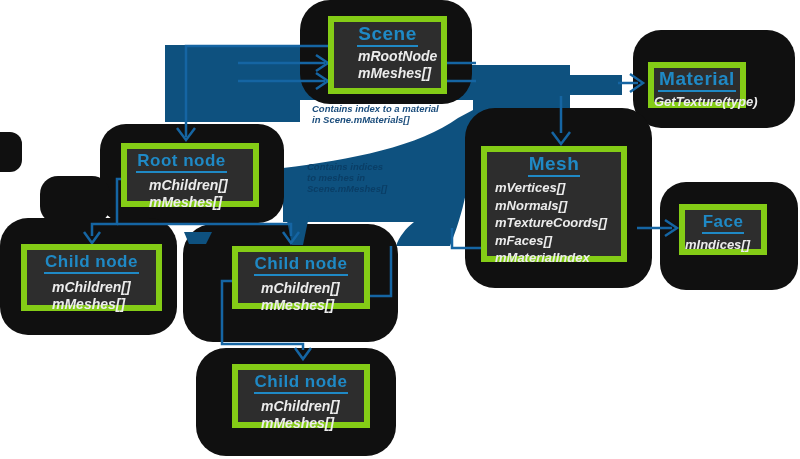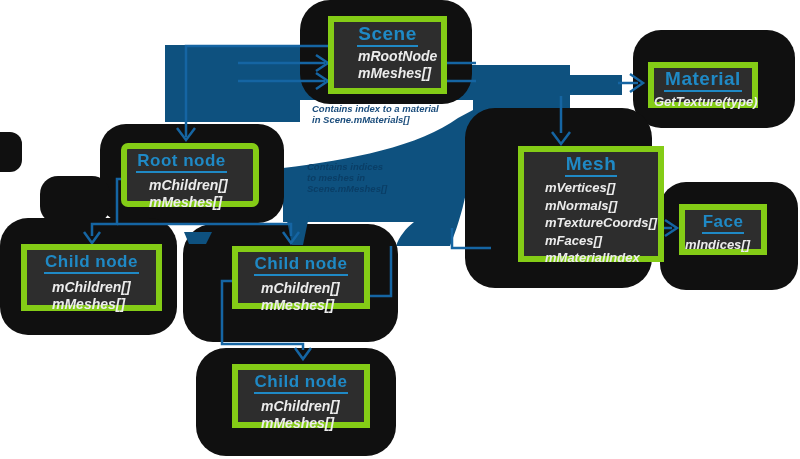--- a/index.html
+++ b/index.html
@@ -115,27 +115,27 @@
 
   <div class="box ts-lg f14" style="left:328px;top:16px;width:119px;height:78px;padding:2px 0 0 0;">
     <div class="box-title">
       <span class="t">Scene</span></div>
     <div style="padding-left:24px;margin-top:1px;">
       <div class="box-field">mRootNode</div>
       <div class="box-field">mMeshes[]</div>
     </div>
   </div>
 
-  <div class="box ts-lg f13 center-fields" style="left:648px;top:62px;width:110px;height:46px;padding:1px 0 0 0;">
+  <div class="box ts-lg f13 center-fields" style="left:648px;top:62px;width:98px;height:46px;padding:1px 0 0 0;">
     <div class="box-title">
       <span class="t">Material</span></div>
     <div class="box-field" style="margin-top:1px;">GetTexture(type)</div>
   </div>
 
-  <div class="box ts-md f14" style="left:121px;top:143px;width:138px;height:64px;padding:2px 17px 0 0;border-radius:7px;">
+  <div class="box ts-md f14" style="left:121px;top:143px;width:138px;height:64px;padding:2px 17px 0 0;">
     <div class="box-title">
       <span class="t">Root node</span></div>
     <div style="padding-left:22px;margin-top:4px;">
       <div class="box-field">mChildren[]</div>
       <div class="box-field">mMeshes[]</div>
     </div>
   </div>
 
   <div class="box ts-md f14" style="left:21px;top:244px;width:141px;height:67px;padding:2px 0 0 0;">
     <div class="box-title">
@@ -157,24 +157,24 @@
 
   <div class="box ts-md f14" style="left:232px;top:364px;width:138px;height:64px;padding:2px 0 0 0;">
     <div class="box-title">
       <span class="t">Child node</span></div>
     <div style="padding-left:23px;margin-top:4px;">
       <div class="box-field">mChildren[]</div>
       <div class="box-field">mMeshes[]</div>
     </div>
   </div>
 
-  <div class="box ts-lg f13" style="left:518px;top:146px;width:146px;height:116px;padding:2px 0 0 0;">
+  <div class="box ts-lg f13" style="left:481px;top:146px;width:146px;height:116px;padding:2px 0 0 0;">
     <div class="box-title">
       <span class="t">Mesh</span></div>
-    <div style="padding-left:21px;margin-top:2px;">
+    <div style="padding-left:8px;margin-top:2px;">
       <div class="box-field">mVertices[]</div>
       <div class="box-field">mNormals[]</div>
       <div class="box-field">mTextureCoords[]</div>
       <div class="box-field">mFaces[]</div>
       <div class="box-field">mMaterialIndex</div>
     </div>
   </div>
 
   <div class="box ts-md f13 center-fields" style="left:679px;top:204px;width:88px;height:51px;padding:2px 0 0 0;">
     <div class="box-title">

